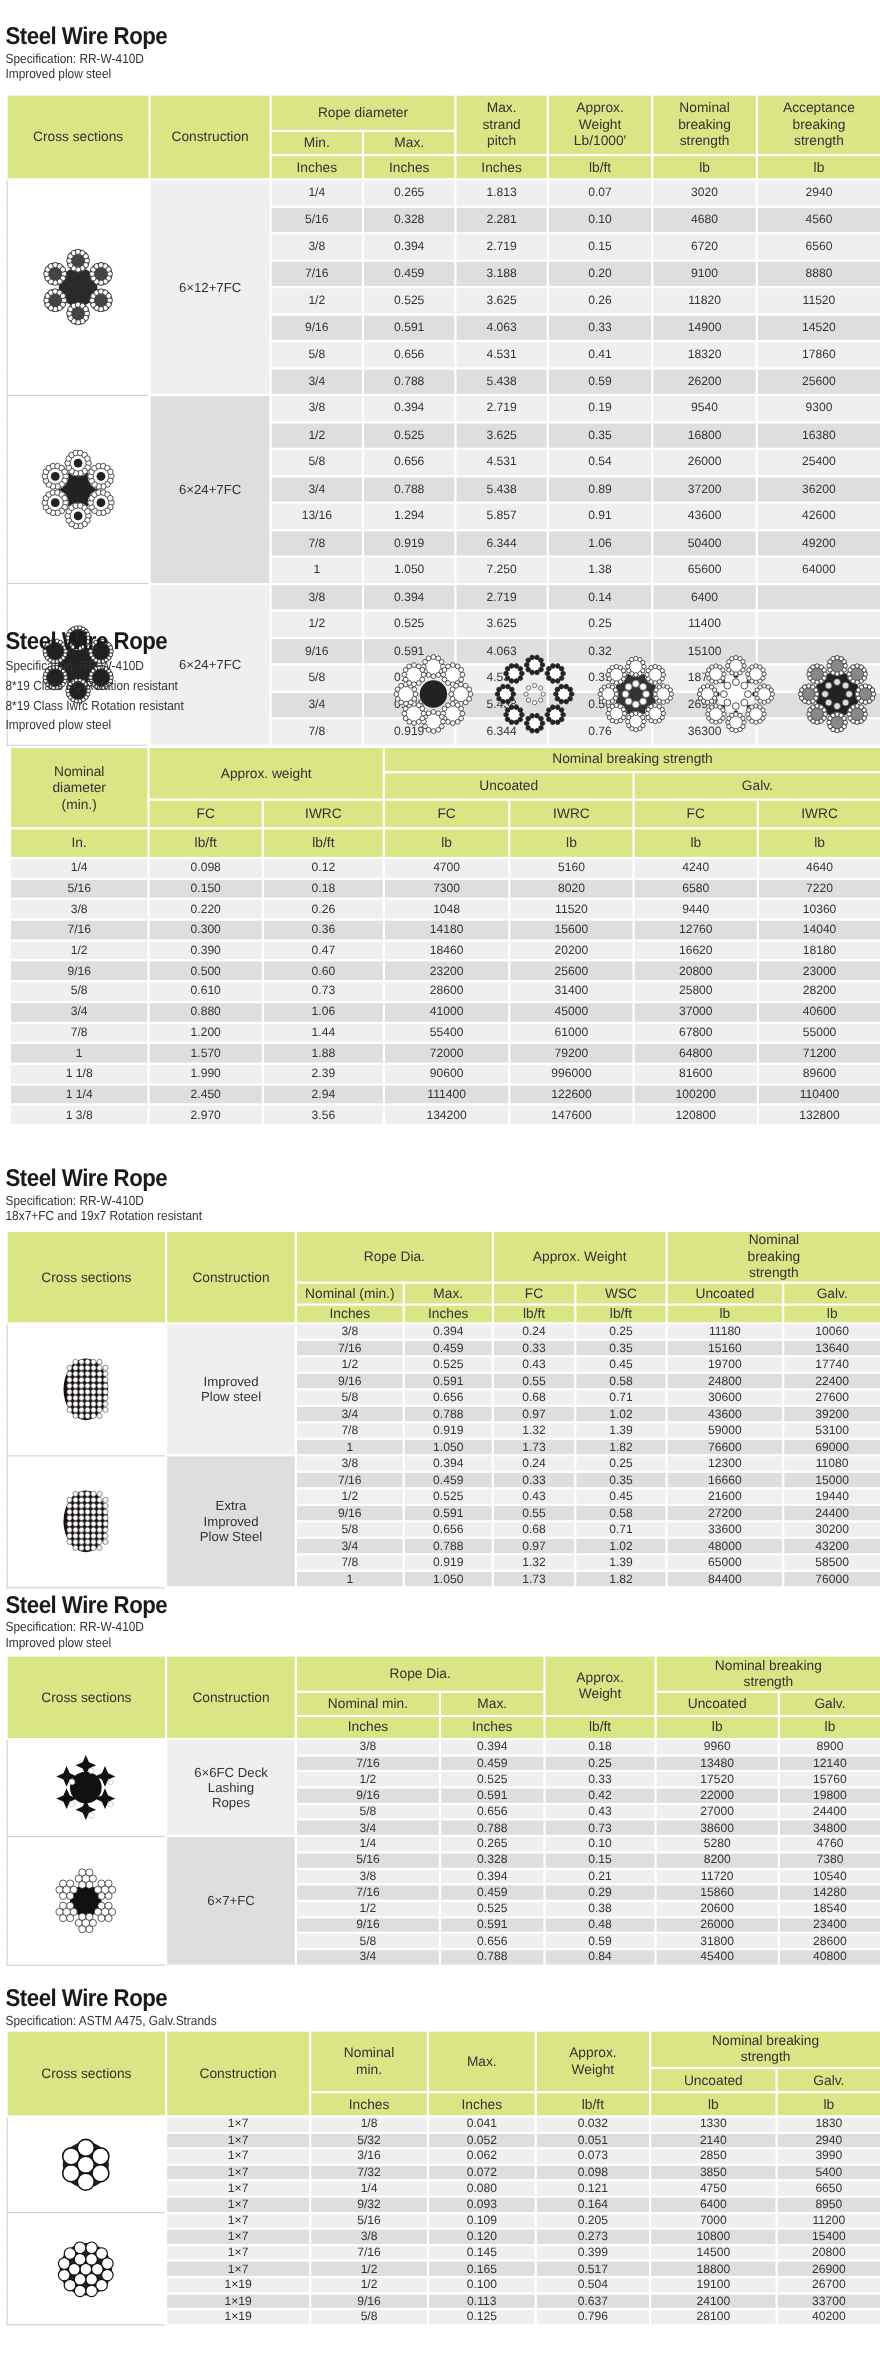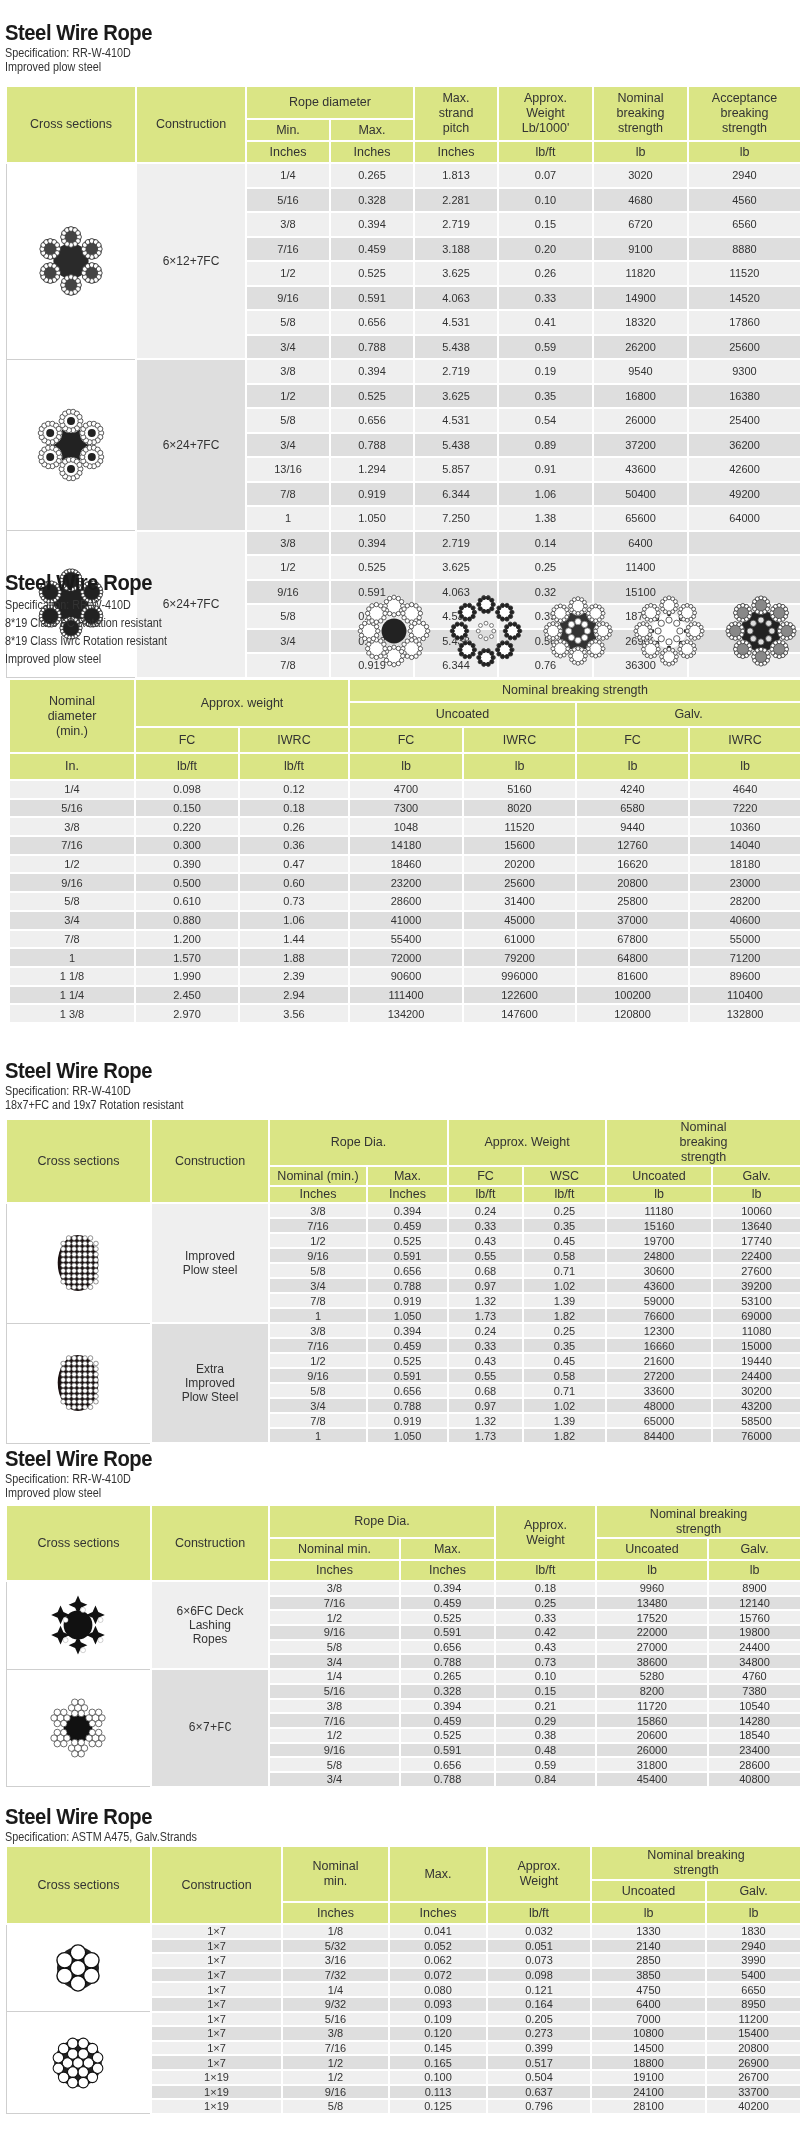--- a/index.html
+++ b/index.html
@@ -1797,21 +1797,21 @@
               <circle cx="21.25128869403572" cy="56.205771365940066" r="4.5" fill="#fff" stroke="#333" stroke-width="1"></circle>
               <circle cx="30.251288694035722" cy="56.205771365940066" r="4.5" fill="#fff" stroke="#333" stroke-width="1"></circle>
               <circle cx="25.75128869403572" cy="36" r="5" fill="#fff" stroke="#333" stroke-width="1"></circle>
               <circle cx="34.75128869403572" cy="36" r="4.5" fill="#fff" stroke="#333" stroke-width="1"></circle>
               <circle cx="30.25128869403572" cy="43.79422863405995" r="4.5" fill="#fff" stroke="#333" stroke-width="1"></circle>
               <circle cx="21.251288694035722" cy="43.79422863405995" r="4.5" fill="#fff" stroke="#333" stroke-width="1"></circle>
               <circle cx="16.75128869403572" cy="36" r="4.5" fill="#fff" stroke="#333" stroke-width="1"></circle>
               <circle cx="21.251288694035715" cy="28.205771365940056" r="4.5" fill="#fff" stroke="#333" stroke-width="1"></circle>
               <circle cx="30.25128869403572" cy="28.205771365940052" r="4.5" fill="#fff" stroke="#333" stroke-width="1"></circle>
             </svg></span></td>
-        <td class="cons dark" rowspan="8" style="padding: 0px 20px; font-family: Liberation Mono, monospace;">6×7+FC</td>
+        <td class="cons dark" rowspan="8" style="padding: 0px 20px;">6×7+FC</td>
         <td class="val">1/4</td>
         <td class="val">0.265</td>
         <td class="val">0.10</td>
         <td class="val">5280</td>
         <td class="val">4760</td>
       </tr>
       <tr class="even" style="height: 14.7px;">
         <td class="val">5/16</td>
         <td class="val">0.328</td>
         <td class="val">0.15</td>

